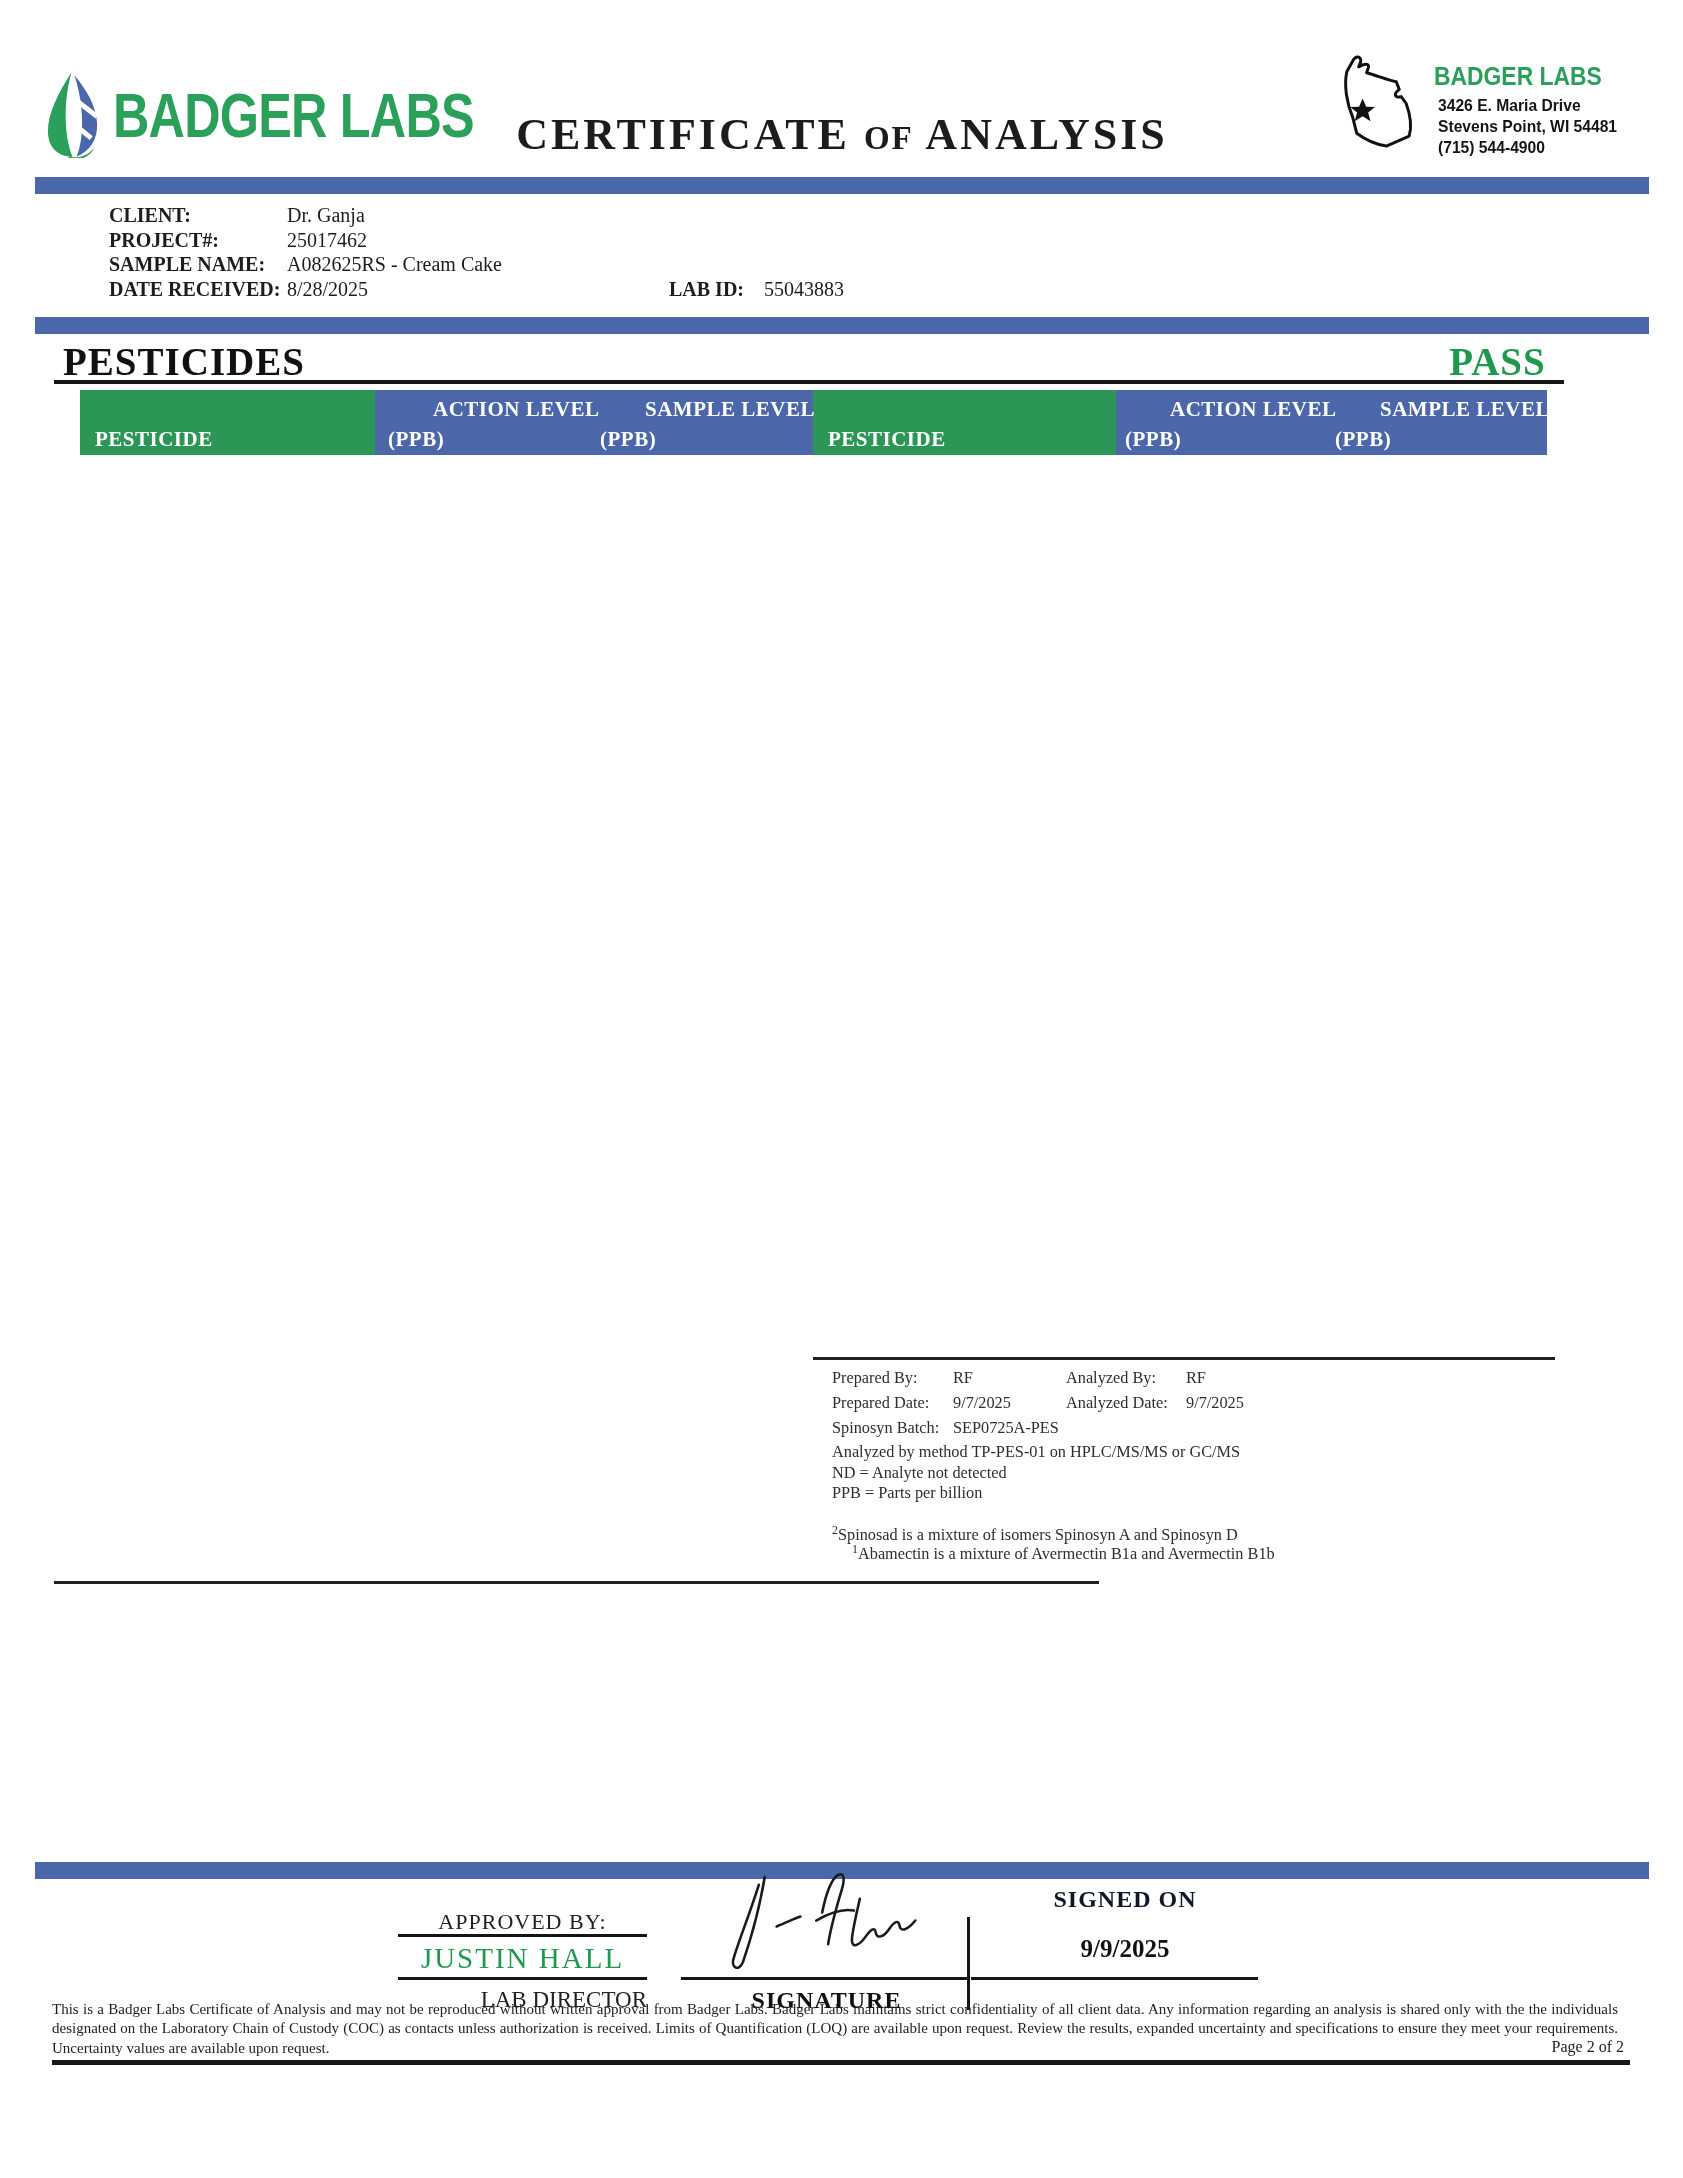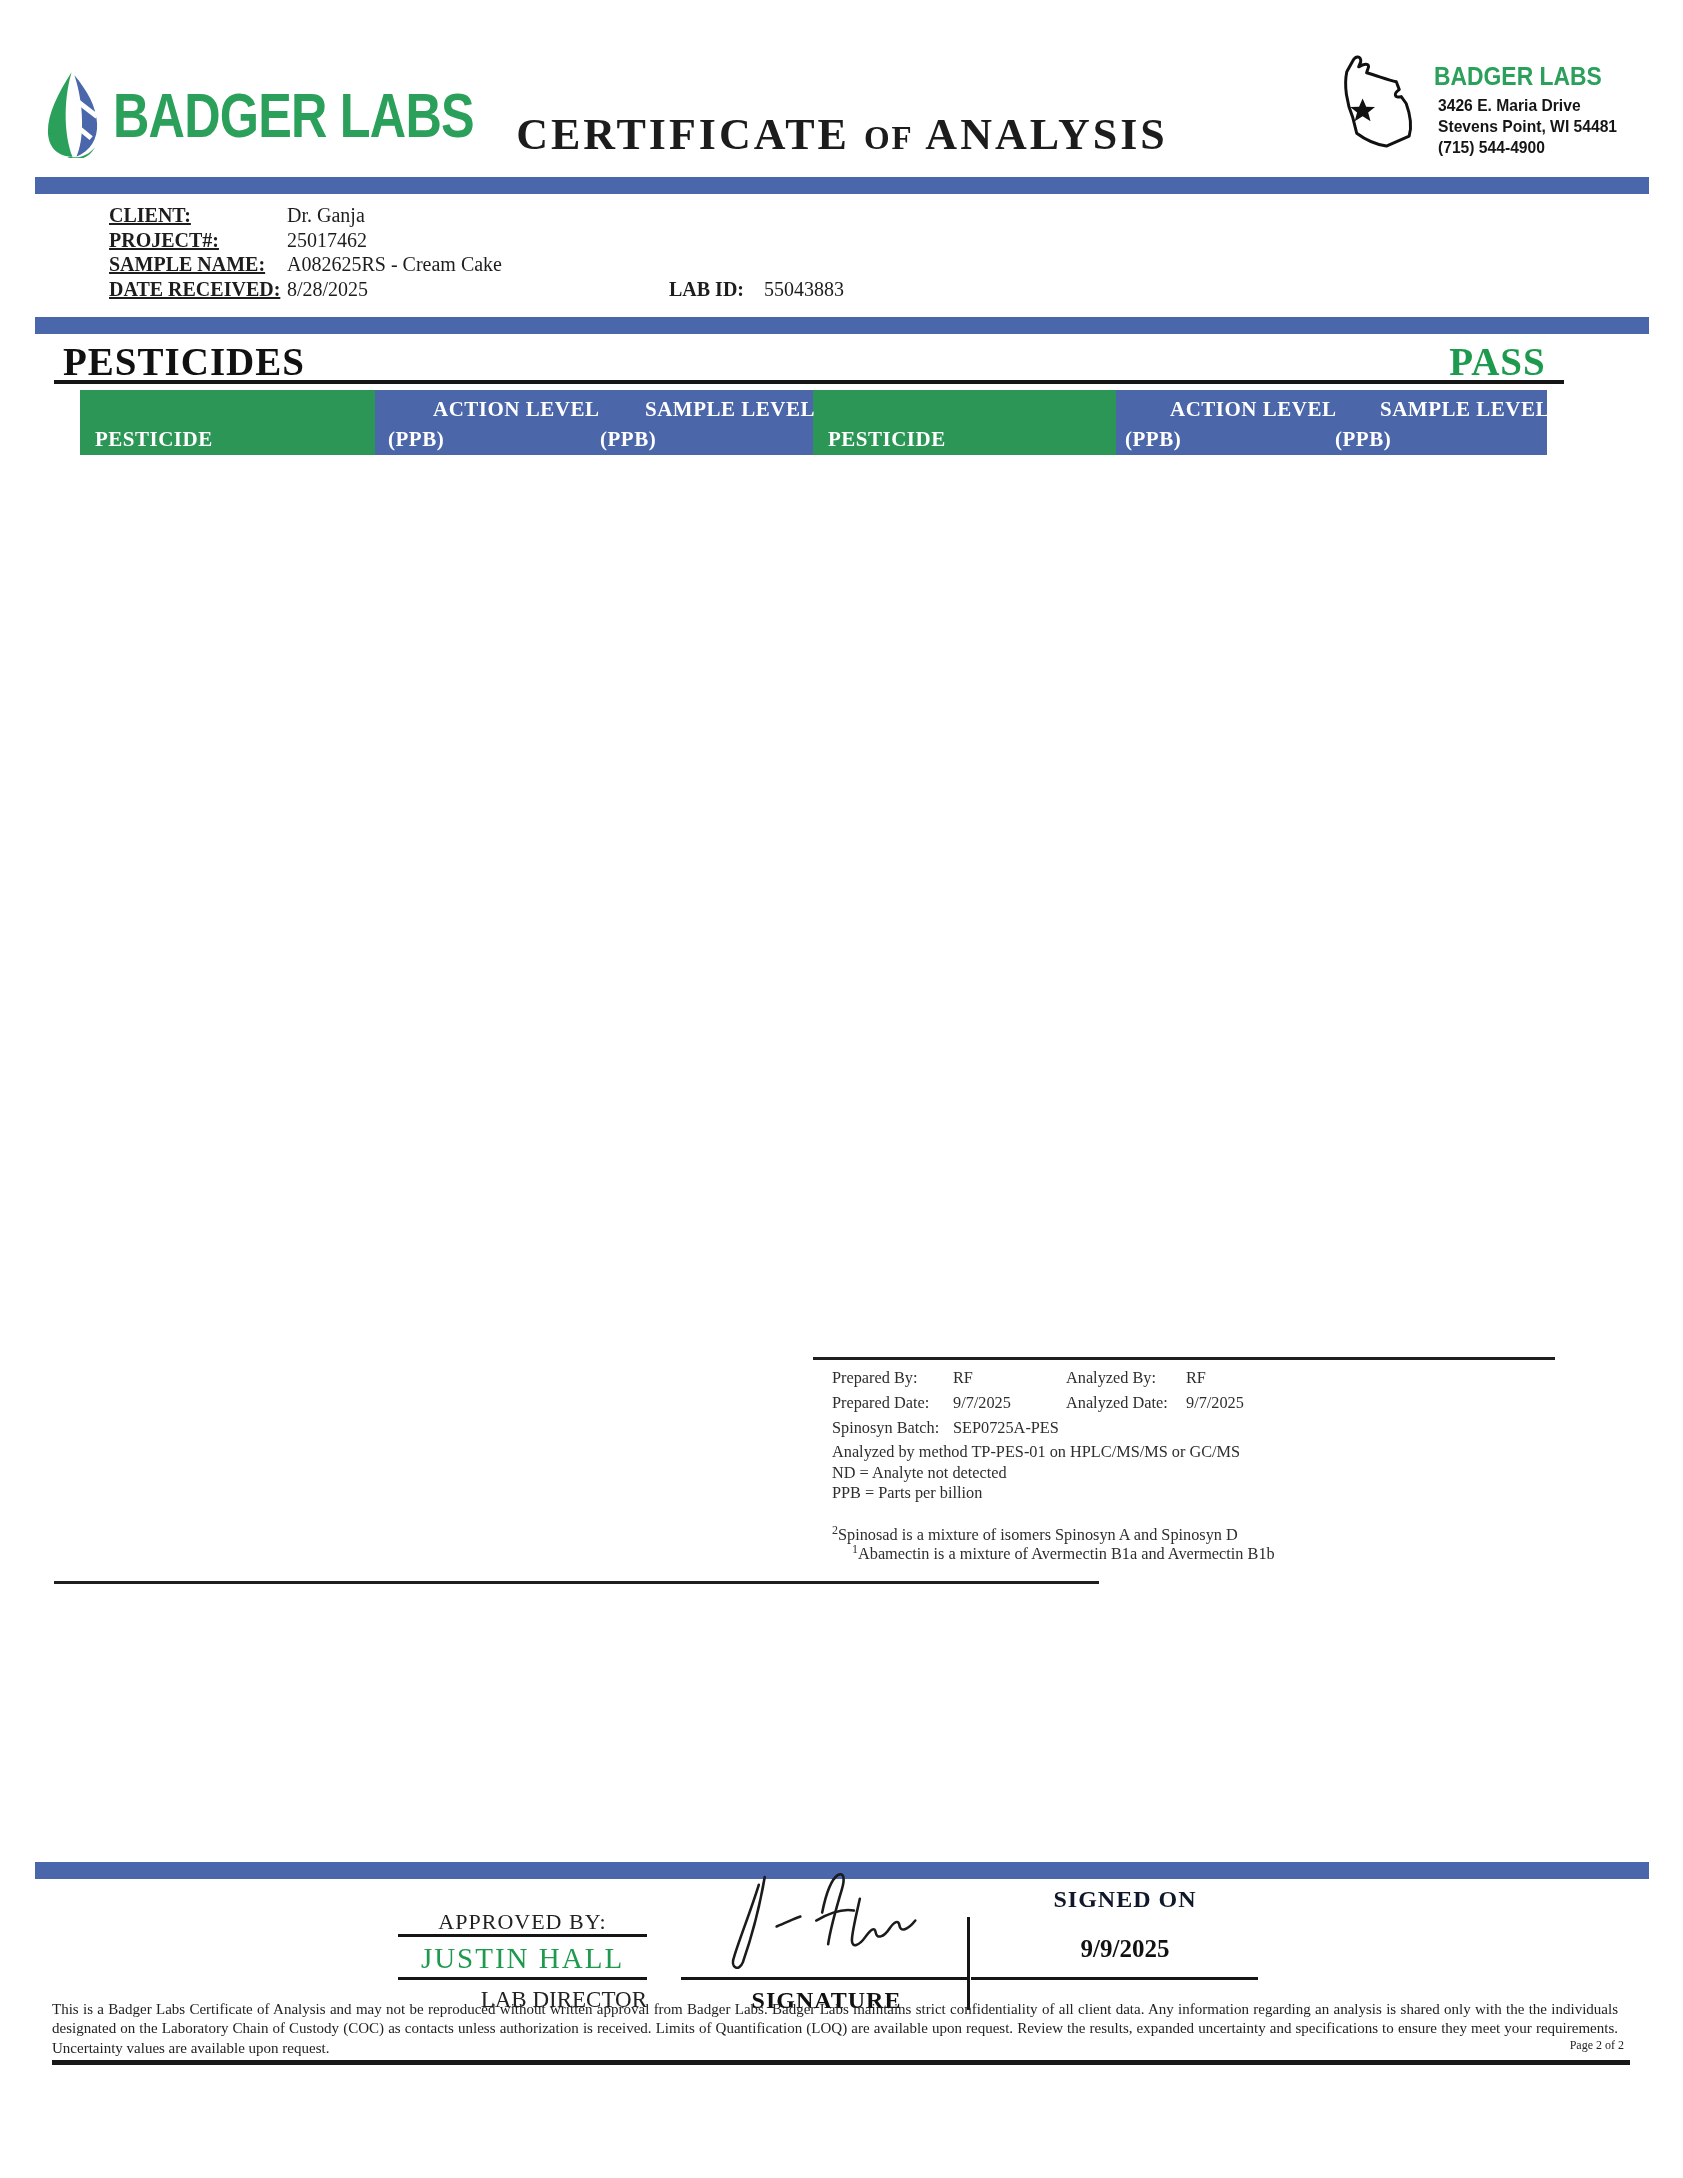--- a/index.html
+++ b/index.html
@@ -23,21 +23,21 @@
   .cert-title .of{font-size:33px;letter-spacing:2px;}
   .lab-name{left:1434px;top:61px;font-family:"Liberation Sans",sans-serif;font-weight:bold;font-size:26px;
     color:var(--brand-green);transform:scaleX(.88);transform-origin:left center;white-space:nowrap;}
   .lab-addr{left:1438px;top:95px;font-family:"Liberation Sans",sans-serif;font-weight:bold;font-size:17px;
     color:#151515;line-height:21px;transform:scaleX(.92);transform-origin:left top;white-space:nowrap;}
   .bar{left:35px;width:1614px;height:17px;background:var(--bar-blue);}
   #bar1{top:177px;} #bar2{top:317px;} #bar3{top:1862px;}
 
   
   .info-line{height:25px;font-size:20px;color:#1d1d1d;white-space:nowrap;}
-  .info-line .lbl{position:absolute;left:109px;font-weight:bold;text-decoration:underline;}
+  .info-line .lbl{position:absolute;left:109px;font-weight:bold;}
   .info-line .val{position:absolute;left:287px;}
   .info-line .lbl2{position:absolute;left:669px;font-weight:bold;}
   .info-line .val2{position:absolute;left:764px;}
   #il1{top:204px;} #il2{top:229px;} #il3{top:253px;} #il4{top:278px;}
 
   
   .sec-title{left:63px;top:339px;font-size:39px;font-weight:bold;color:#111;letter-spacing:1px;}
   .sec-pass{left:1438px;top:339px;width:119px;text-align:center;font-size:39px;font-weight:bold;
     color:var(--text-green);letter-spacing:1px;}
   .sec-rule{left:54px;top:380px;width:1510px;height:4px;background:#151515;}
@@ -73,21 +73,21 @@
   #rule-b{left:398px;top:1977px;width:249px;height:3px;background:#151515;}
   .approver-title{left:398px;top:1987px;width:249px;text-align:right;font-size:23px;color:#222;white-space:nowrap;}
   #sig-line{left:681px;top:1977px;width:287px;height:3px;background:#151515;}
   #date-line{left:971px;top:1977px;width:287px;height:3px;background:#151515;}
   #v-div{left:967px;top:1917px;width:3px;height:93px;background:#151515;}
   .sig-label{left:693px;top:1987px;width:267px;text-align:center;font-weight:bold;font-size:24px;color:#111;letter-spacing:1px;}
   .signed-date{left:1011px;top:1935px;width:228px;text-align:center;font-weight:bold;font-size:25px;color:#111;}
   .signed-on{left:1011px;top:1886px;width:228px;text-align:center;font-weight:bold;font-size:24px;color:#0f172a;letter-spacing:1px;}
 
   
-  .page-num{left:1416px;top:2038px;width:208px;text-align:right;font-size:12px;color:#222;}
+  .page-num{left:1416px;top:2038px;width:208px;text-align:right;font-size:16px;color:#222;}
   #foot-rule{left:52px;top:2060px;width:1578px;height:5px;background:#181818;}
   .disclaimer{left:52px;top:2000px;width:1566px;font-size:15px;line-height:19.3px;color:#222;text-align:justify;}
 </style>
 </head>
 <body>
 
 <div id="page">
 
   <svg class="abs" style="left:44px;top:71px" width="57" height="87" viewBox="0 0 58 88">
     <path fill="#4A67AB" d="M31,4 C44,20 53,35 54,53 C55,69 47,81 33,87 C41,69 41,35 31,4 Z"></path>

